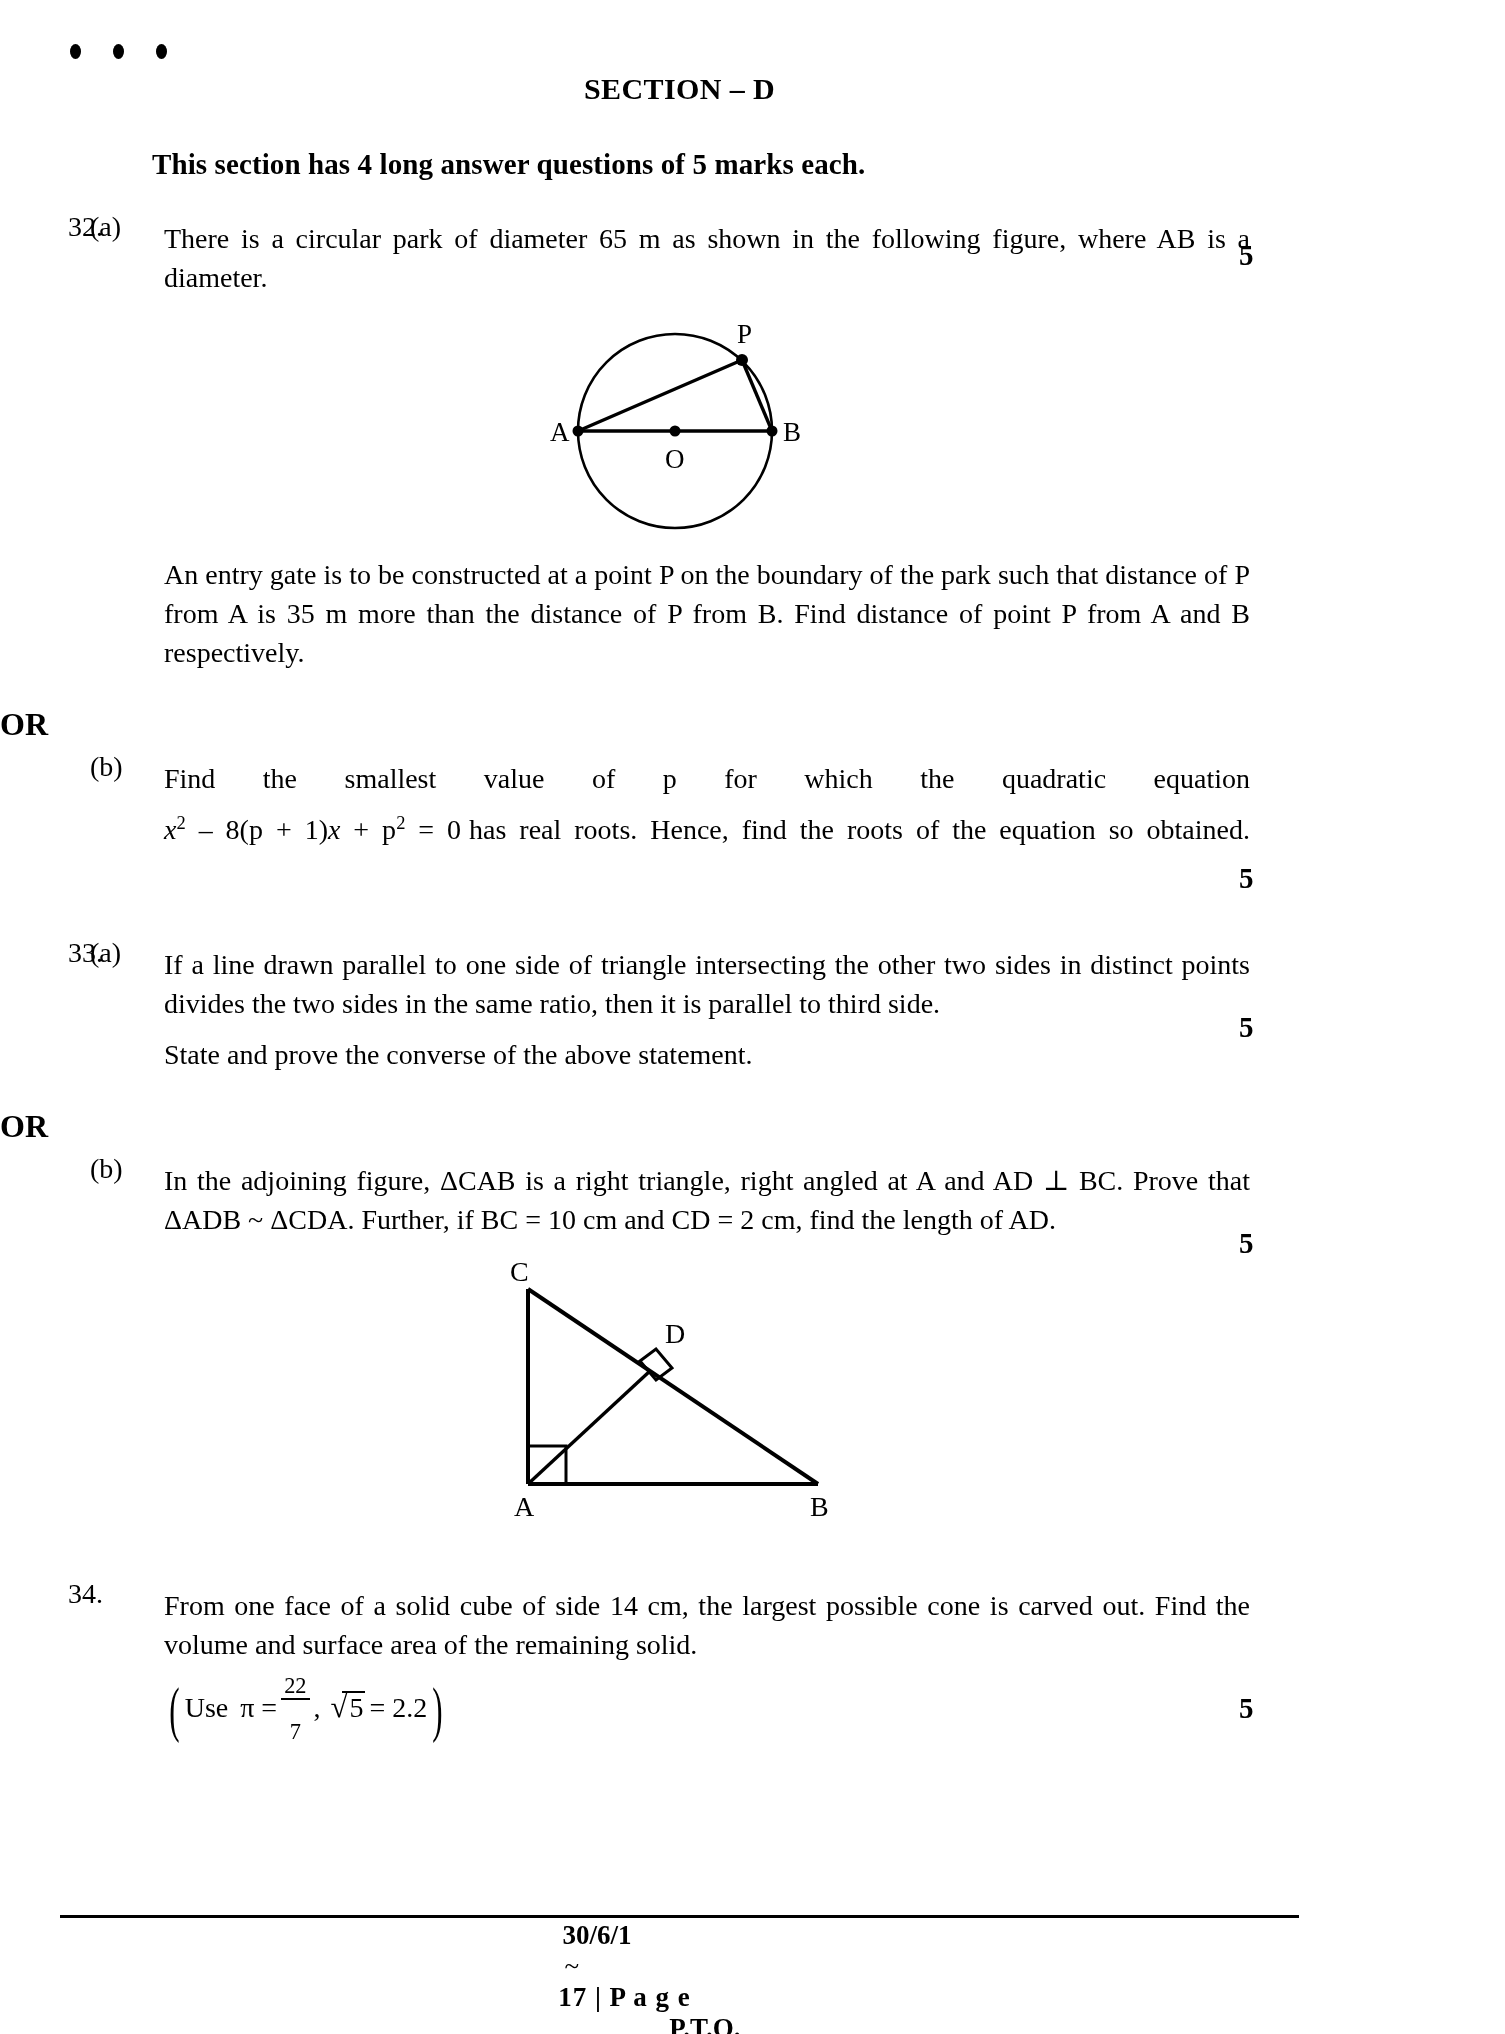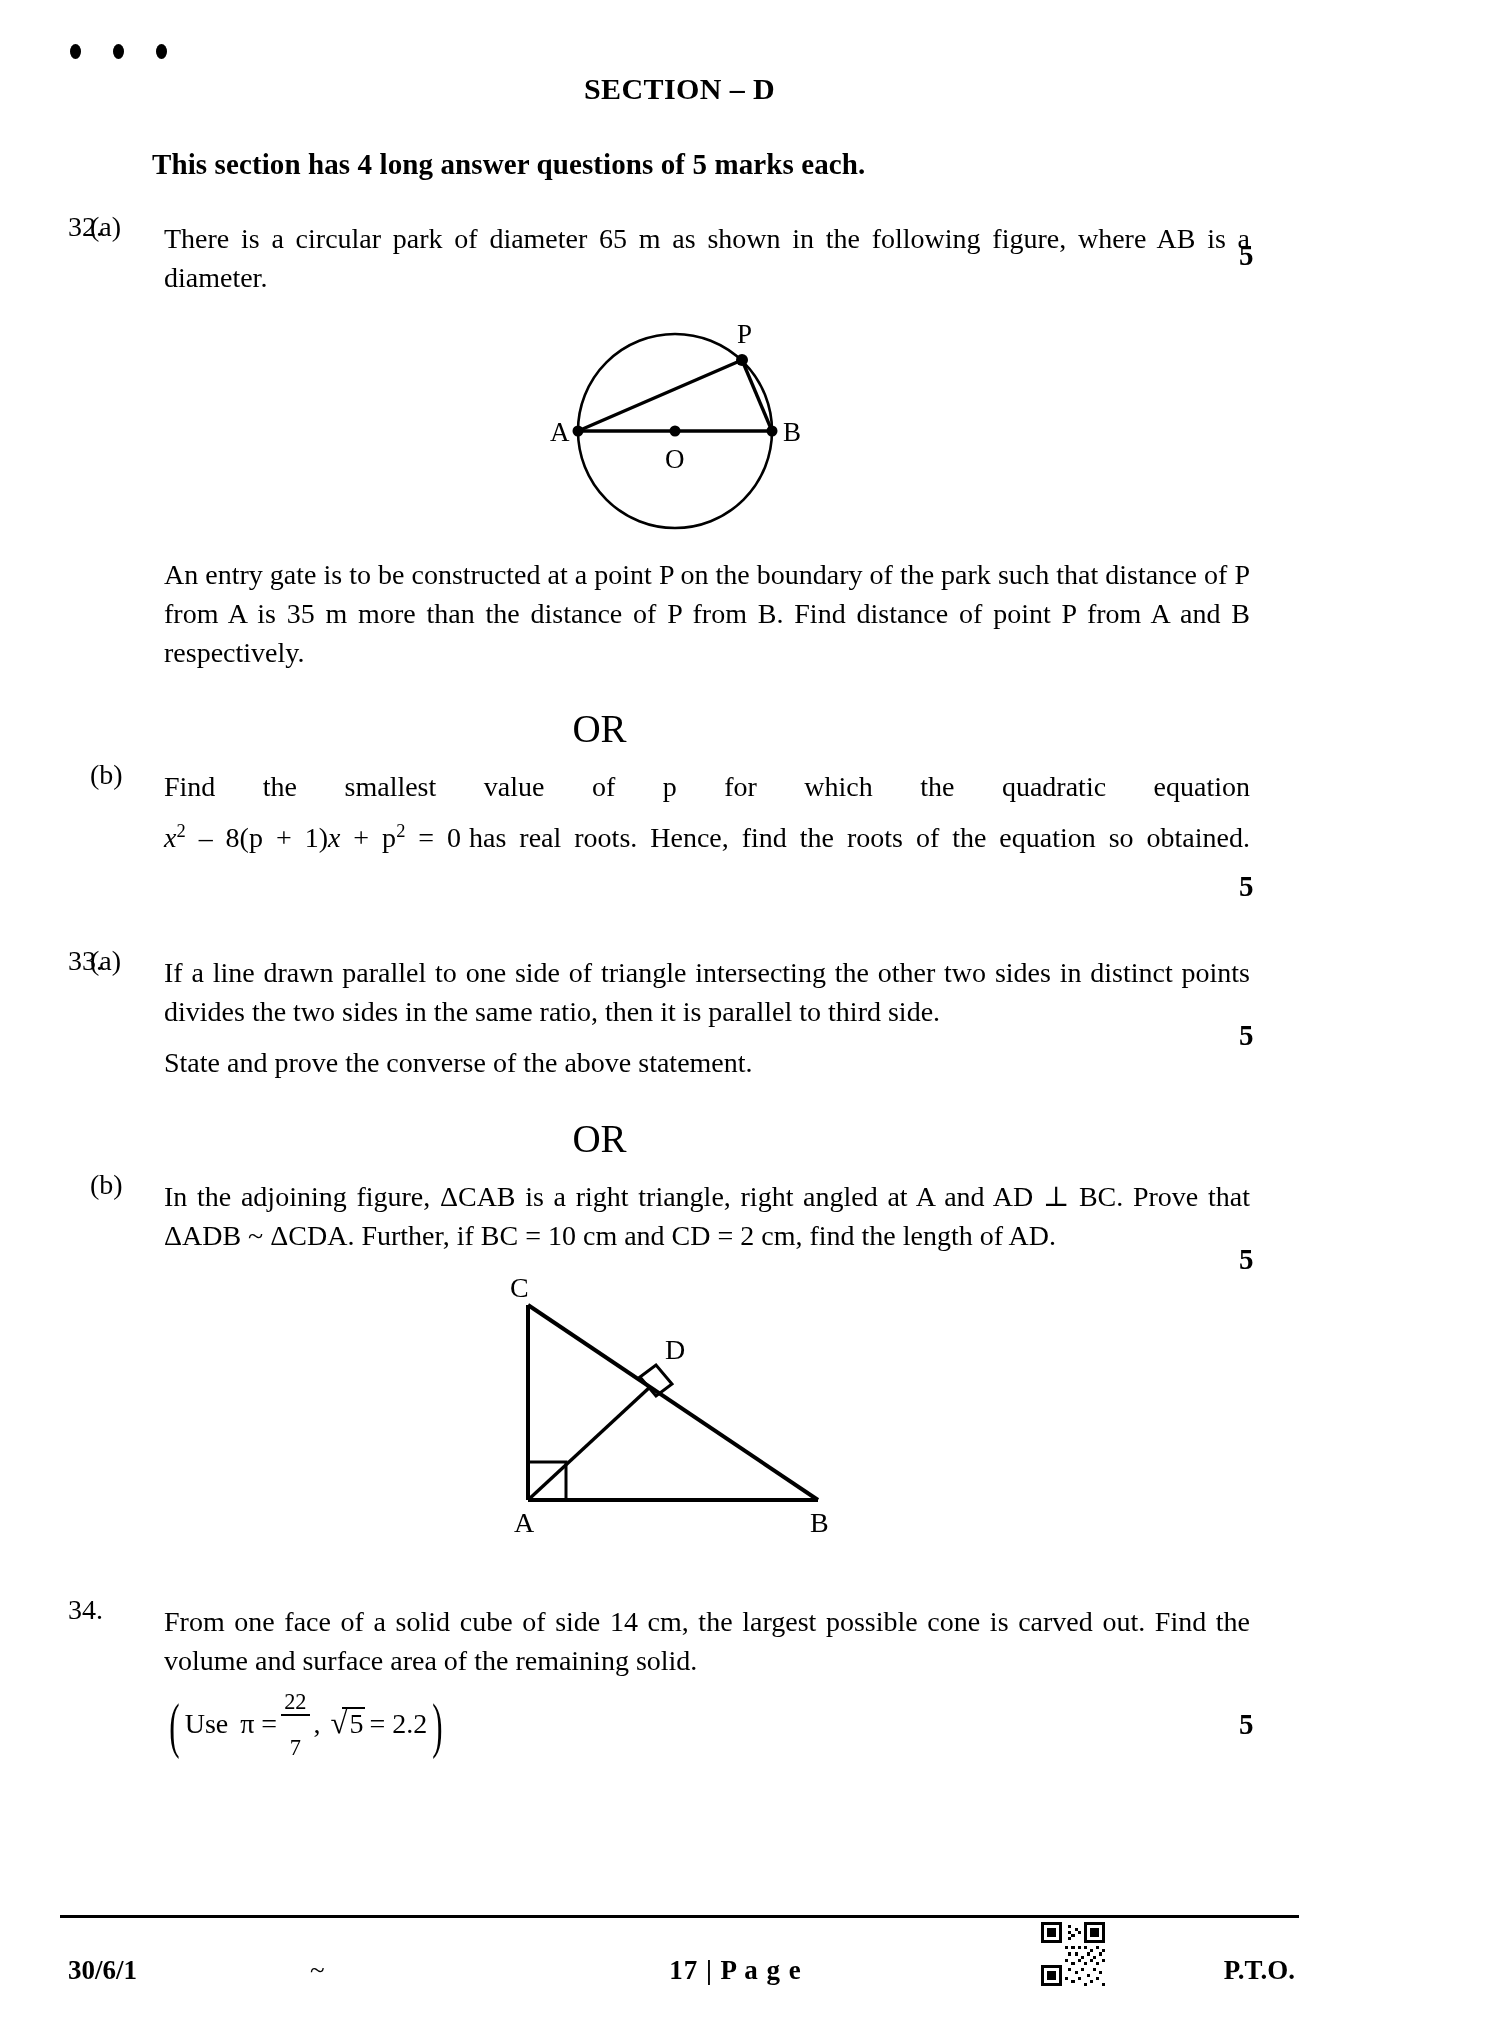--- a/index.html
+++ b/index.html
@@ -96,23 +96,22 @@
   .marks {
     position: absolute;
     right: 0px;
     width: 120px;
     text-align: left;
     font-weight: bold;
     font-size: 29px;
   }
 
   .or {
-    text-align: center;
-    font-weight: normal;
-    font-size: 39px;
+    font-weight: bold;
+    font-size: 32px;
     margin: 22px 0 4px 0;
     padding-right: 160px;
   }
 
   
   .mi { font-style: italic; }
   sup.pw { font-size: 0.66em; vertical-align: super; line-height: 0; }
 
   
   .frac {
@@ -179,21 +178,22 @@
     right: 60px;
     bottom: 116px;
     border-top: 3px solid #000;
   }
   .footer {
     position: absolute;
     left: 60px; right: 60px;
     bottom: 48px;
     height: 66px;
     display: flex;
-    align-items: flex-end;
+    align-items: center;
+    flex-direction: column;
   }
   .f-code {
     font-weight: bold;
     font-size: 27px;
     width: 250px;
     padding-left: 8px;
   }
   .f-tilde {
     font-size: 27px;
     width: 230px;

